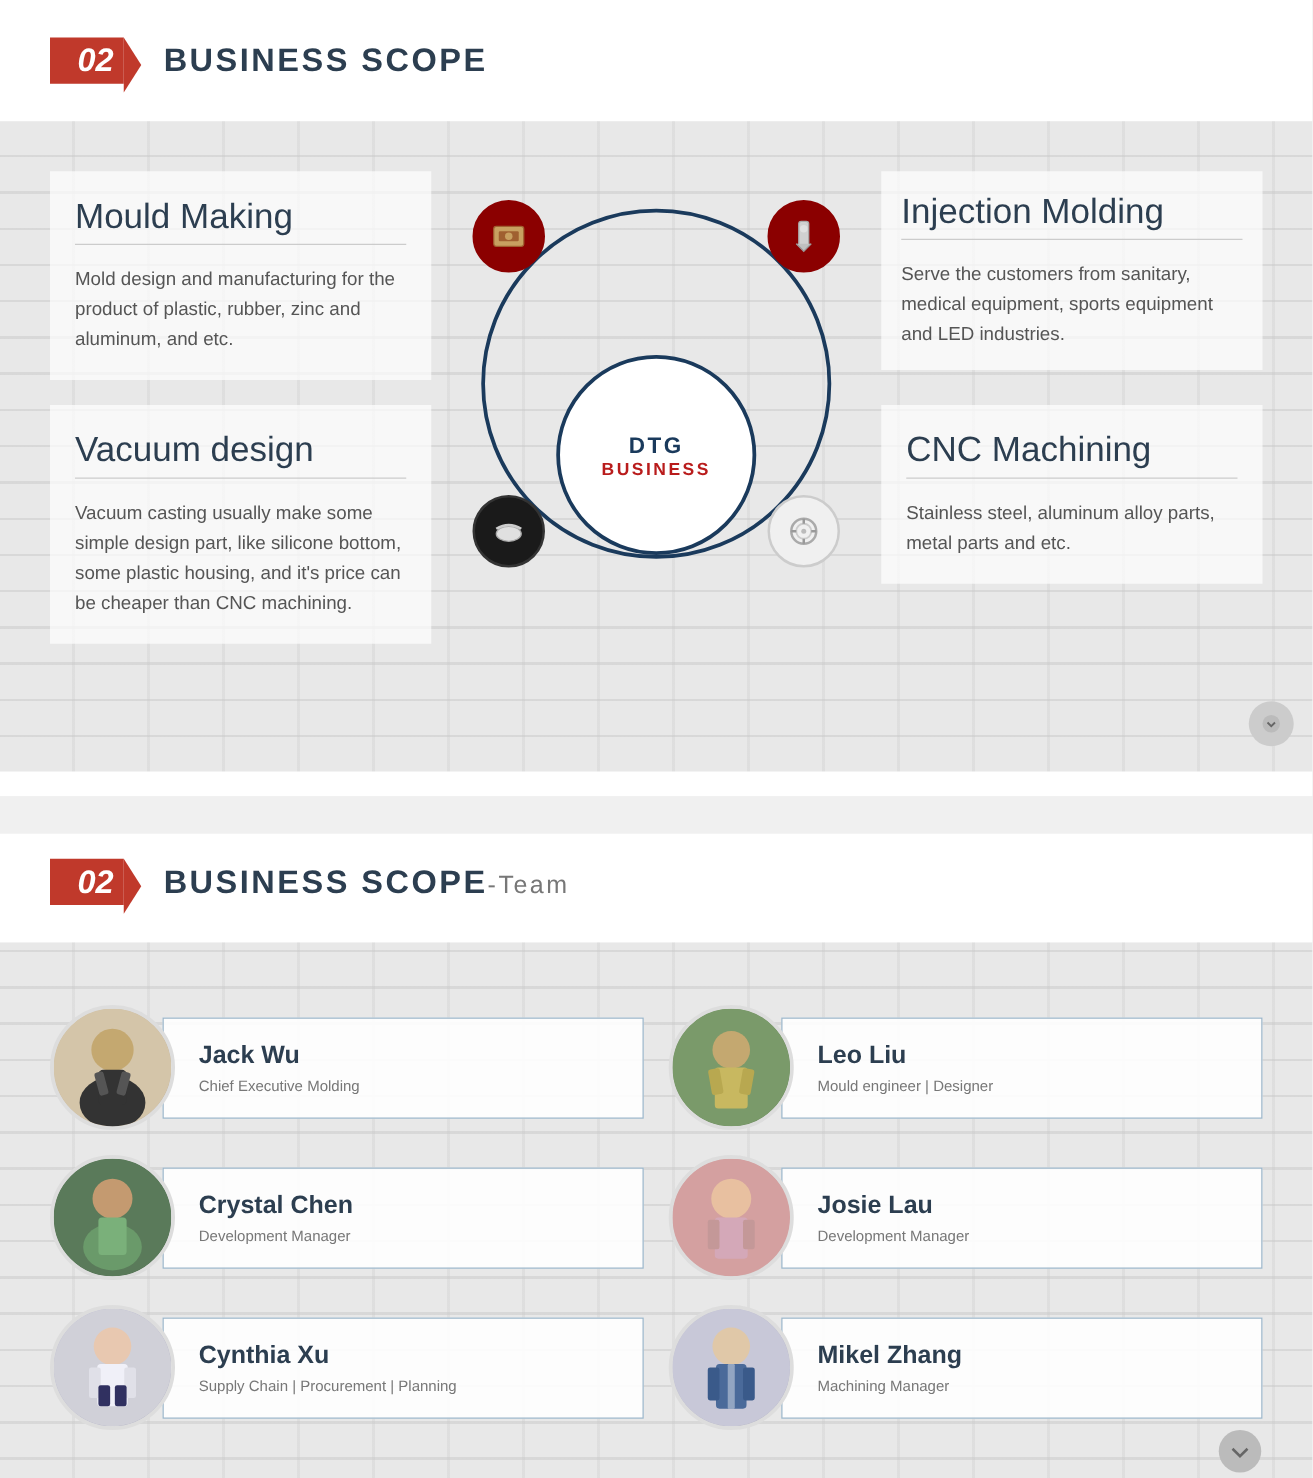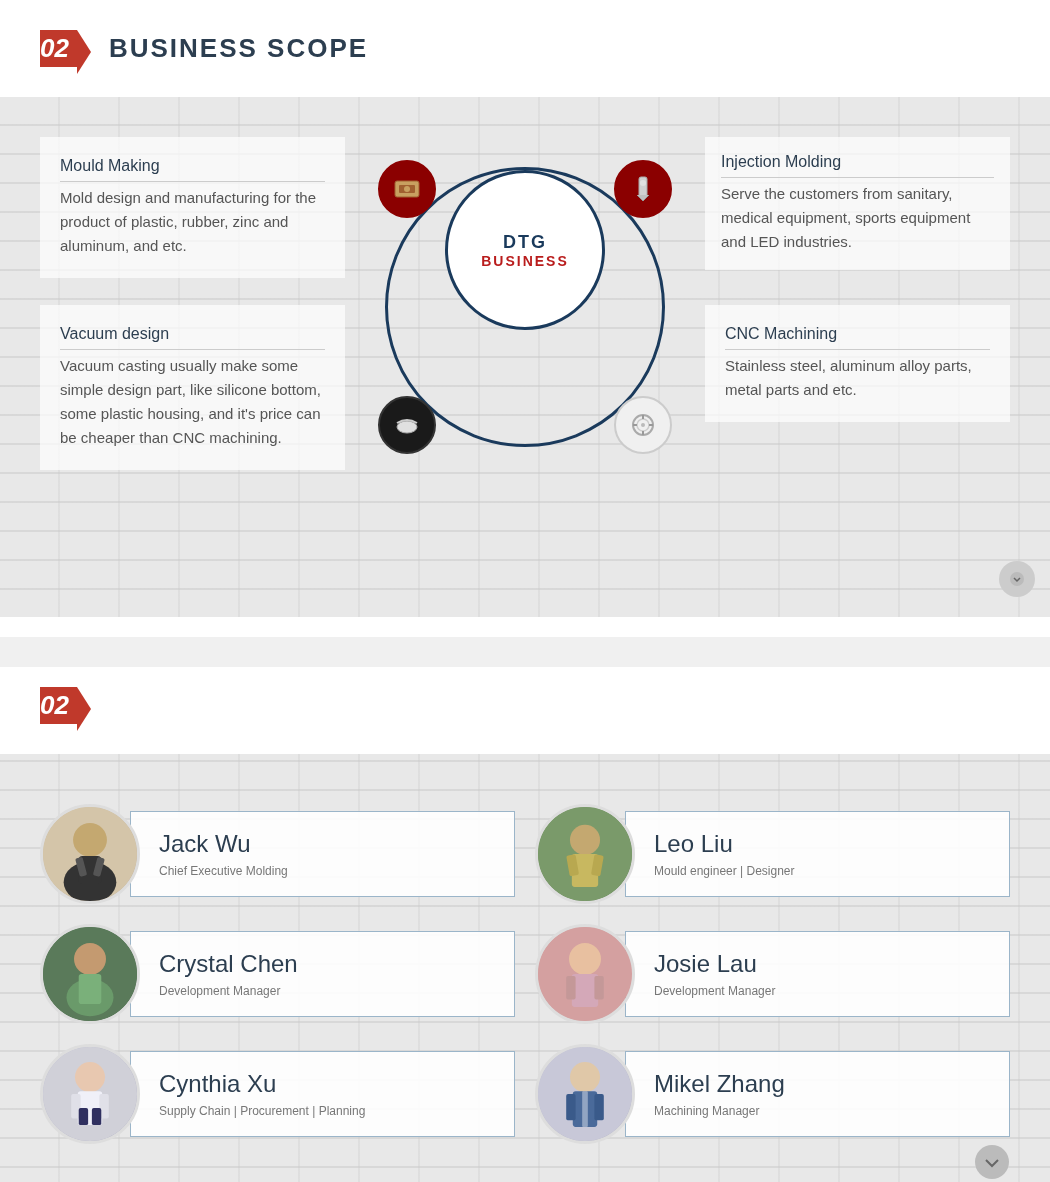--- a/index.html
+++ b/index.html
@@ -52,21 +52,21 @@
       height: 340px;
     }
 
     .outer-ring {
       width: 280px;
       height: 280px;
       border-radius: 50%;
       border: 3px solid #1a3a5c;
       position: relative;
       display: flex;
-      align-items: flex-start;
+      align-items: flex-end;
       justify-content: center;
     }
 
     .inner-circle {
       width: 160px;
       height: 160px;
       border-radius: 50%;
       border: 3px solid #1a3a5c;
       background: #fff;
       display: flex;
@@ -152,24 +152,24 @@
     }
 
     .right-bottom {
       grid-column: 3;
       grid-row: 2;
       padding: 20px;
       background: rgba(255,255,255,0.7);
     }
 
     .scope-title {
-      font-size: 16px;
+      font-size: 28px;
       color: #2c3e50;
       font-weight: normal;
-      margin-bottom: 4px;
+      margin-bottom: 16px;
       border-bottom: 1px solid #ccc;
       padding-bottom: 6px;
     }
 
     .scope-desc {
       font-size: 15px;
       color: #555;
       line-height: 1.6;
     }
 
@@ -227,22 +227,22 @@
       border: 1.5px solid #9bb5c9;
       padding: 18px 18px 18px 28px;
       background: rgba(255,255,255,0.9);
       min-height: 80px;
       display: flex;
       flex-direction: column;
       justify-content: center;
     }
 
     .team-name {
-      font-size: 24px;
-      font-weight: normal;
+      font-size: 20px;
+      font-weight: bold;
       color: #2c3e50;
       margin-bottom: 6px;
     }
 
     .team-role {
       font-size: 12px;
       color: #777;
     }
 
     
@@ -296,21 +296,21 @@
     .bottom-section-wrapper {
       background: #fff;
       padding: 20px 40px 10px;
       margin-top: 15px;
     }
 
     .number-badge {
       display: inline-flex;
       align-items: flex-end;
       background: #c0392b;
-      padding: 3px 8px 3px 0;
+      padding: 3px 8px 3px 22px;
       margin-right: 12px;
       position: relative;
     }
 
     .number-badge::after {
       content: '';
       position: absolute;
       right: -14px;
       top: 0;
       width: 0;
@@ -441,20 +441,23 @@
   </div>
 </div>
 
 <div style="height: 15px; background: #f0f0f0;"></div>
 
 <div class="bottom-section-wrapper">
   <div class="top-section-header">
     <div class="number-badge">
       <span class="number-text">02</span>
     </div>
+    <span class="team-header-title">
+      <span>BUSINESS SCOPE</span><span class="team-header-suffix">-Team</span>
+    </span>
   </div>
 </div>
 
 <div style="background:#fff; padding: 0 0 20px 0;">
   <div class="team-section">
     <div class="team-grid">
 
       <div class="team-card">
         <div class="team-avatar avatar-jack">
           <svg width="100" height="100" viewBox="0 0 100 100">

